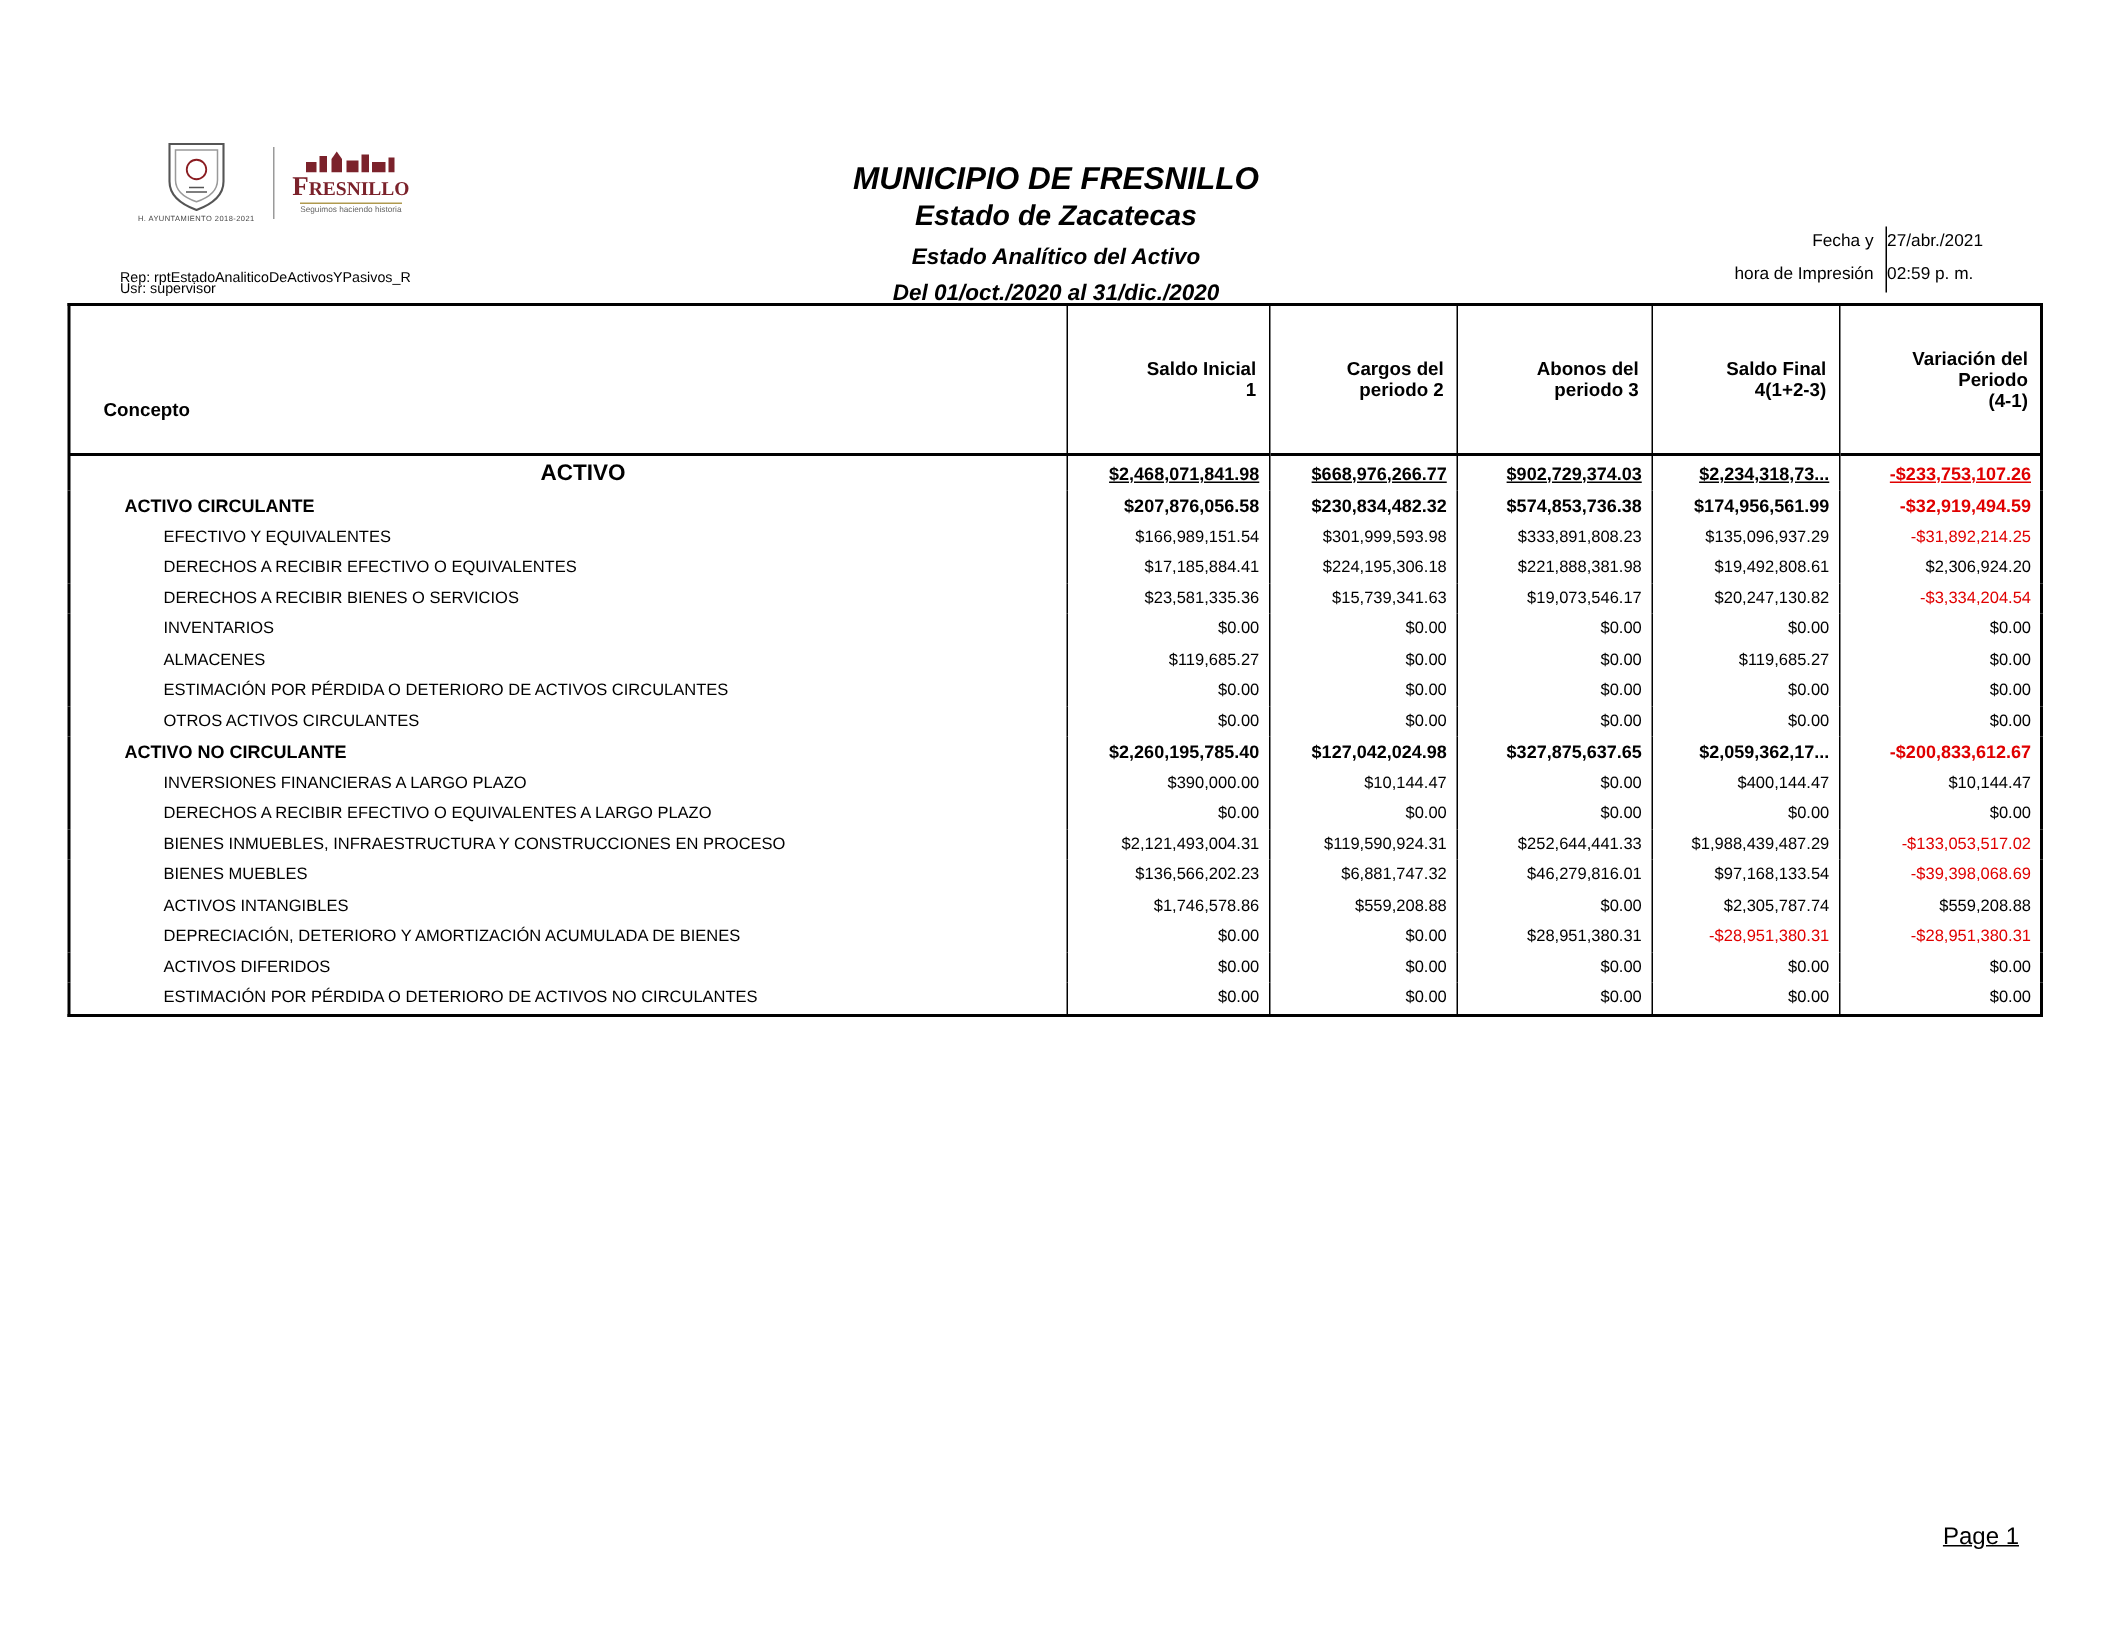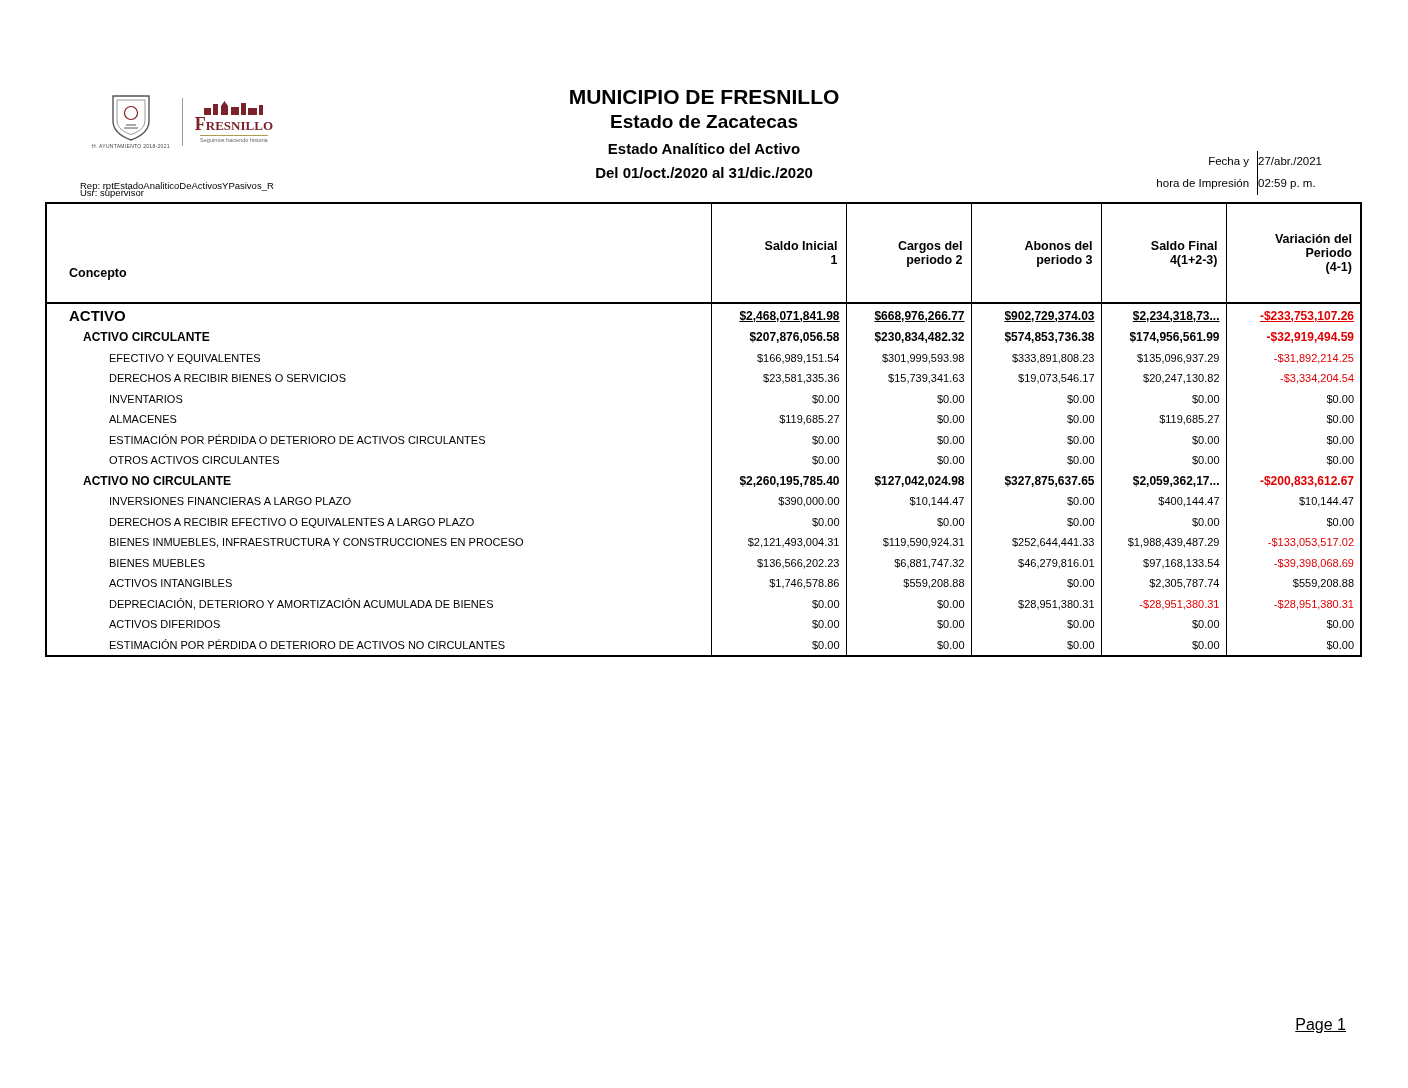--- a/index.html
+++ b/index.html
@@ -15,21 +15,21 @@
 
   
   .logo-block { position: absolute; left: 92px; top: 94px; display: flex; align-items: center; gap: 12px; }
   .seal { display: flex; flex-direction: column; align-items: center; }
   .seal-caption { font-size: 5px; color: #444; margin-top: 1px; letter-spacing: .3px; white-space: nowrap; }
   .logo-divider { width: 1px; height: 48px; background: #9a9a9a; }
   .brand { display: flex; flex-direction: column; align-items: center; }
   .brand-name { font-family: "Liberation Serif", serif; font-weight: bold; font-variant: small-caps; font-size: 18px; color: #7b222b; line-height: 1; }
   .brand-tagline { font-size: 5.5px; color: #666; margin-top: 2px; border-top: 1px solid #b09a4f; padding-top: 1px; white-space: nowrap; }
 
-  .titles { position: absolute; left: 0; right: 0; top: 85px; text-align: center; font-weight: bold; }
+  .titles { position: absolute; left: 0; right: 0; top: 108px; text-align: center; font-weight: bold; font-style: italic; }
   .title-main { font-size: 21px; }
   .title-sub1 { font-size: 19px; margin-top: 2px; }
   .title-sub2 { font-size: 15px; margin-top: 7px; }
   .title-sub3 { font-size: 15px; margin-top: 7px; }
 
   .print-meta { position: absolute; top: 151px; right: 86px; display: flex; font-size: 11.5px; }
   .pm-labels { text-align: right; padding-right: 8px; line-height: 1.9; }
   .pm-values { border-left: 1px solid #000; padding-left: 0; line-height: 1.9; }
 
   .rep-line { position: absolute; left: 80px; top: 180px; font-size: 9.5px; white-space: nowrap; }
@@ -50,21 +50,21 @@
     white-space: pre-line;
     text-align: right; vertical-align: middle;
     padding: 4px 8px;
   }
   .report-table thead th.h-concepto { text-align: left; vertical-align: bottom; padding: 0 0 22px 22px; }
   .report-table tbody td { height: 20.5px; font-size: 11px; padding: 0 6px 0 0; white-space: nowrap; }
   .report-table tbody .c-num { text-align: right; }
   .report-table tbody .c-label { padding-left: 62px; padding-right: 2px; }
 
   tr.total td { height: 23px; }
-  tr.total .c-label { padding-left: 22px; font-size: 15px; font-weight: bold; }
+  tr.total .c-label { padding-left: 22px; font-size: 15px; font-weight: bold; text-align: center; }
   tr.total .c-num { font-weight: bold; font-size: 12px; text-decoration: underline; }
   tr.section td { font-weight: bold; font-size: 12px; }
   tr.section .c-label { padding-left: 36px; }
   td.neg { color: var(--neg, #e00000); }
 
   .page-footer { position: absolute; top: 1016px; right: 62px; font-size: 16px; text-decoration: underline; }
 </style>
 </head>
 <body>
 
@@ -163,20 +163,28 @@
   </tr>
         <tr class="detail">
     <td class="c-label">EFECTIVO Y EQUIVALENTES</td>
     <td class="c-num">$166,989,151.54</td>
     <td class="c-num">$301,999,593.98</td>
     <td class="c-num">$333,891,808.23</td>
     <td class="c-num">$135,096,937.29</td>
     <td class="c-num neg">-$31,892,214.25</td>
   </tr>
         <tr class="detail">
+    <td class="c-label">DERECHOS A RECIBIR EFECTIVO O EQUIVALENTES</td>
+    <td class="c-num">$17,185,884.41</td>
+    <td class="c-num">$224,195,306.18</td>
+    <td class="c-num">$221,888,381.98</td>
+    <td class="c-num">$19,492,808.61</td>
+    <td class="c-num">$2,306,924.20</td>
+  </tr>
+        <tr class="detail">
     <td class="c-label">DERECHOS A RECIBIR BIENES O SERVICIOS</td>
     <td class="c-num">$23,581,335.36</td>
     <td class="c-num">$15,739,341.63</td>
     <td class="c-num">$19,073,546.17</td>
     <td class="c-num">$20,247,130.82</td>
     <td class="c-num neg">-$3,334,204.54</td>
   </tr>
         <tr class="detail">
     <td class="c-label">INVENTARIOS</td>
     <td class="c-num">$0.00</td>

